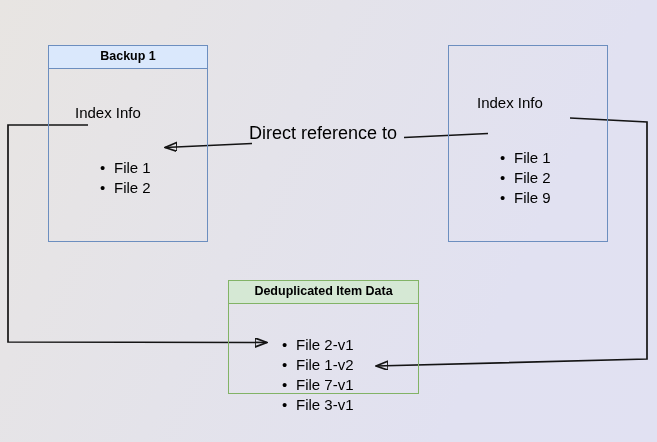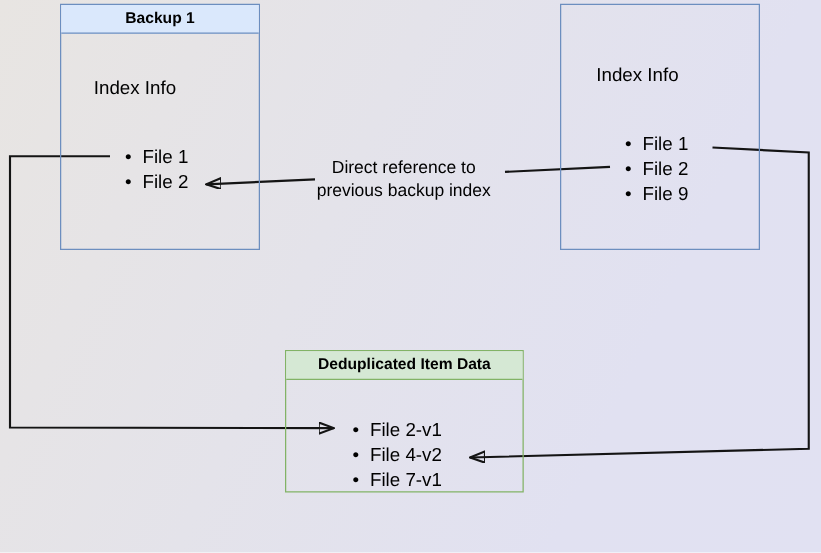--- a/index.html
+++ b/index.html
@@ -23,21 +23,21 @@
   .connectors path {
     fill: none;
     stroke: #141414;
     stroke-width: 1.7;
   }
   .box {
     position: absolute;
     box-sizing: border-box;
     background: transparent;
   }
-  .box.blue  { border: 1.5px solid #6c8ebf; }
+  .box.blue  { border: 1.5px solid #6c8ebf; margin-top: 42px; }
   .box.green { border: 1.5px solid #82b366; }
   .box-header {
     box-sizing: border-box;
     height: 23px;
     line-height: 21px;
     text-align: center;
     font-weight: bold;
     font-size: 12.5px;
     white-space: nowrap;
     overflow: hidden;
@@ -80,21 +80,21 @@
   #backup1 ul.file-list { left: 51px; top: 112px; }
   #backup2 ul.file-list { left: 51px; top: 102px; }
   #dedup   ul.file-list { left: 53px; top: 54px;  }
 
   .annotation {
     position: absolute;
     left: 213px;
     top: 124px;
     width: 220px;
     text-align: center;
-    font-size: 14px;
+    font-size: 18px;
     line-height: 19px;
   }
 </style>
 </head>
 <body>
 
 <div class="canvas">
 
   <svg class="connectors" viewBox="0 0 657 442" xmlns="http://www.w3.org/2000/svg" aria-hidden="true">
     <defs>
@@ -123,23 +123,23 @@
       <li>File 1</li>
       <li>File 2</li>
       <li>File 9</li>
     </ul>
   </div>
 
   <div class="box green" id="dedup">
     <div class="box-header">Deduplicated Item Data</div>
     <ul class="file-list">
       <li>File 2-v1</li>
-      <li>File 4-v2</li>
+      <li>File 1-v2</li>
       <li>File 7-v1</li>
+      <li>File 3-v1</li>
     </ul>
   </div>
 
   <div class="annotation">
     <div>Direct reference to</div>
-    <div>previous backup index</div>
   </div>
 
 </div>
 
 </body></html>

